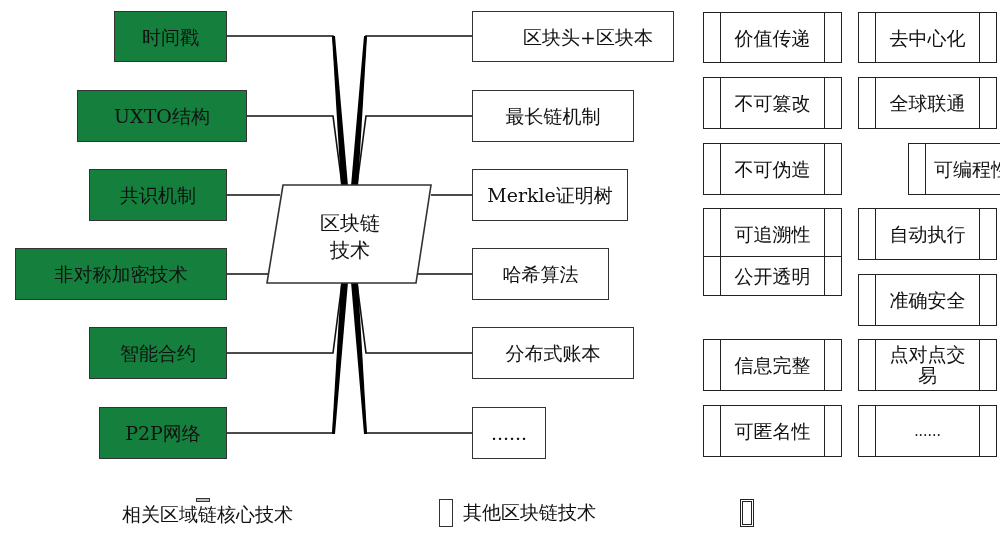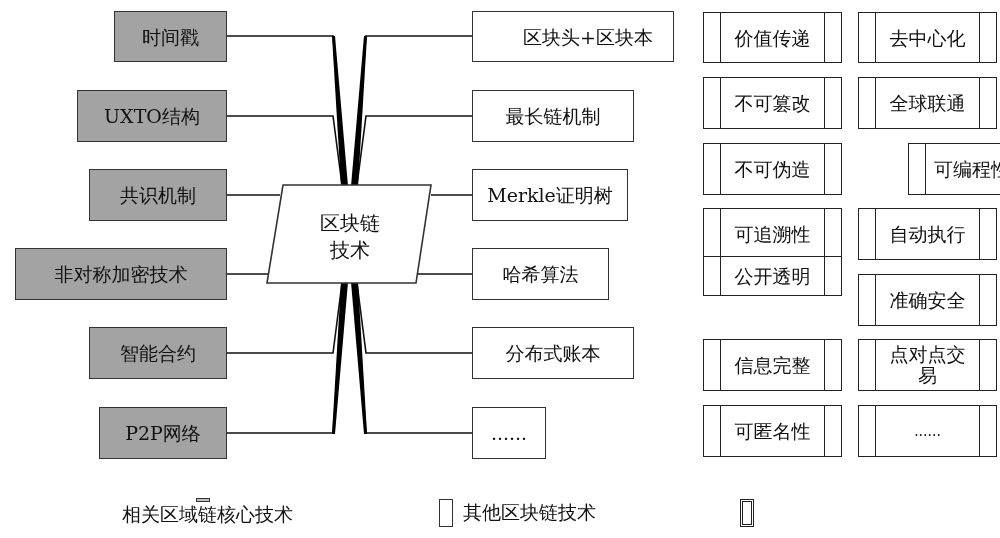--- a/index.html
+++ b/index.html
@@ -2,21 +2,21 @@
 <html><head>
 <meta charset="utf-8">
 <style>
   html, body { margin: 0; padding: 0; background: #ffffff; }
   body { width: 1000px; height: 538px; position: relative; overflow: hidden;
          font-family: "DejaVu Serif", "Liberation Serif", serif; color: #111; }
   svg.connectors { position: absolute; left: 0; top: 0; width: 1000px; height: 538px; }
   .box { position: absolute; box-sizing: border-box; border: 1.6px solid #333;
          display: flex; align-items: center; justify-content: center;
          font-size: 19px; line-height: 22px; text-align: center; }
-  .core { background: #a3a3a3; }
+  .core { background: #15803d; }
   .other { background: #ffffff; }
   .feature { background: #ffffff; border: 1.8px solid #222; margin-left: 16px; }
   .feature .bar-l, .feature .bar-r { position: absolute; top: 0; bottom: 0; width: 0; border-left: 1.8px solid #222; }
   .feature .bar-l { left: 16px; }
   .feature .bar-r { right: 16px; }
   .feature .txt { padding: 0 20px; }
   .center-label { position: absolute; left: 290px; top: 210px; width: 120px;
                   text-align: center; font-size: 20px; line-height: 27px; }
   .legend { position: absolute; top: 498px; height: 30px; display: flex; align-items: center;
             font-size: 19px; }
@@ -57,21 +57,21 @@
 </svg>
 
 <div class="center-label">
   <div>区块链</div>
   <div>技术</div>
 </div>
 
 <div class="box core" style="left:114px; top:11px; width:113px; height:51px;">
     <span>时间戳</span>
   </div>
-<div class="box core" style="left:77px; top:90px; width:150px; height:52px;">
+<div class="box core" style="left:77px; top:90px; width:170px; height:52px;">
     <span>UXTO结构</span>
   </div>
 <div class="box core" style="left:89px; top:169px; width:138px; height:52px;">
     <span>共识机制</span>
   </div>
 <div class="box core" style="left:15px; top:248px; width:212px; height:52px;">
     <span>非对称加密技术</span>
   </div>
 <div class="box core" style="left:89px; top:327px; width:138px; height:52px;">
     <span>智能合约</span>

